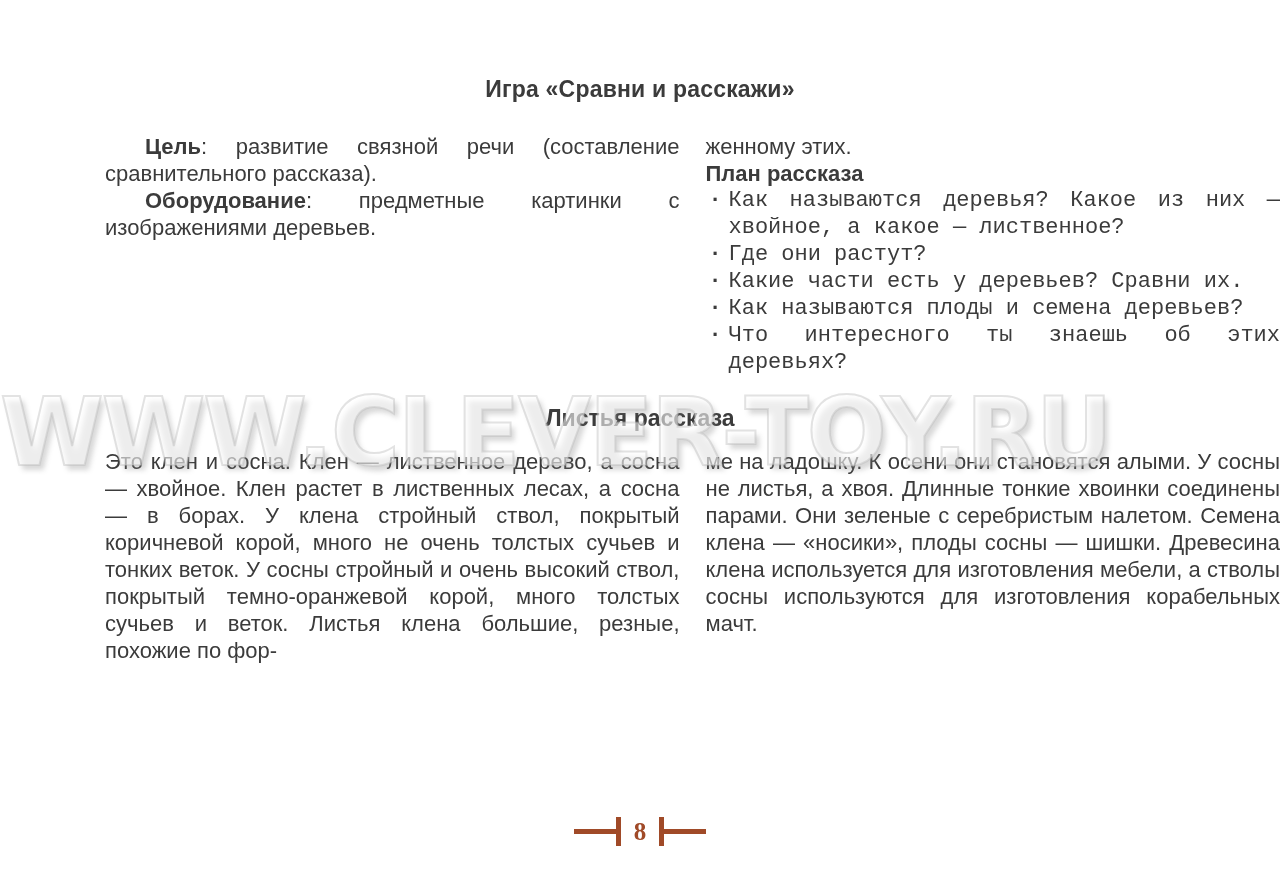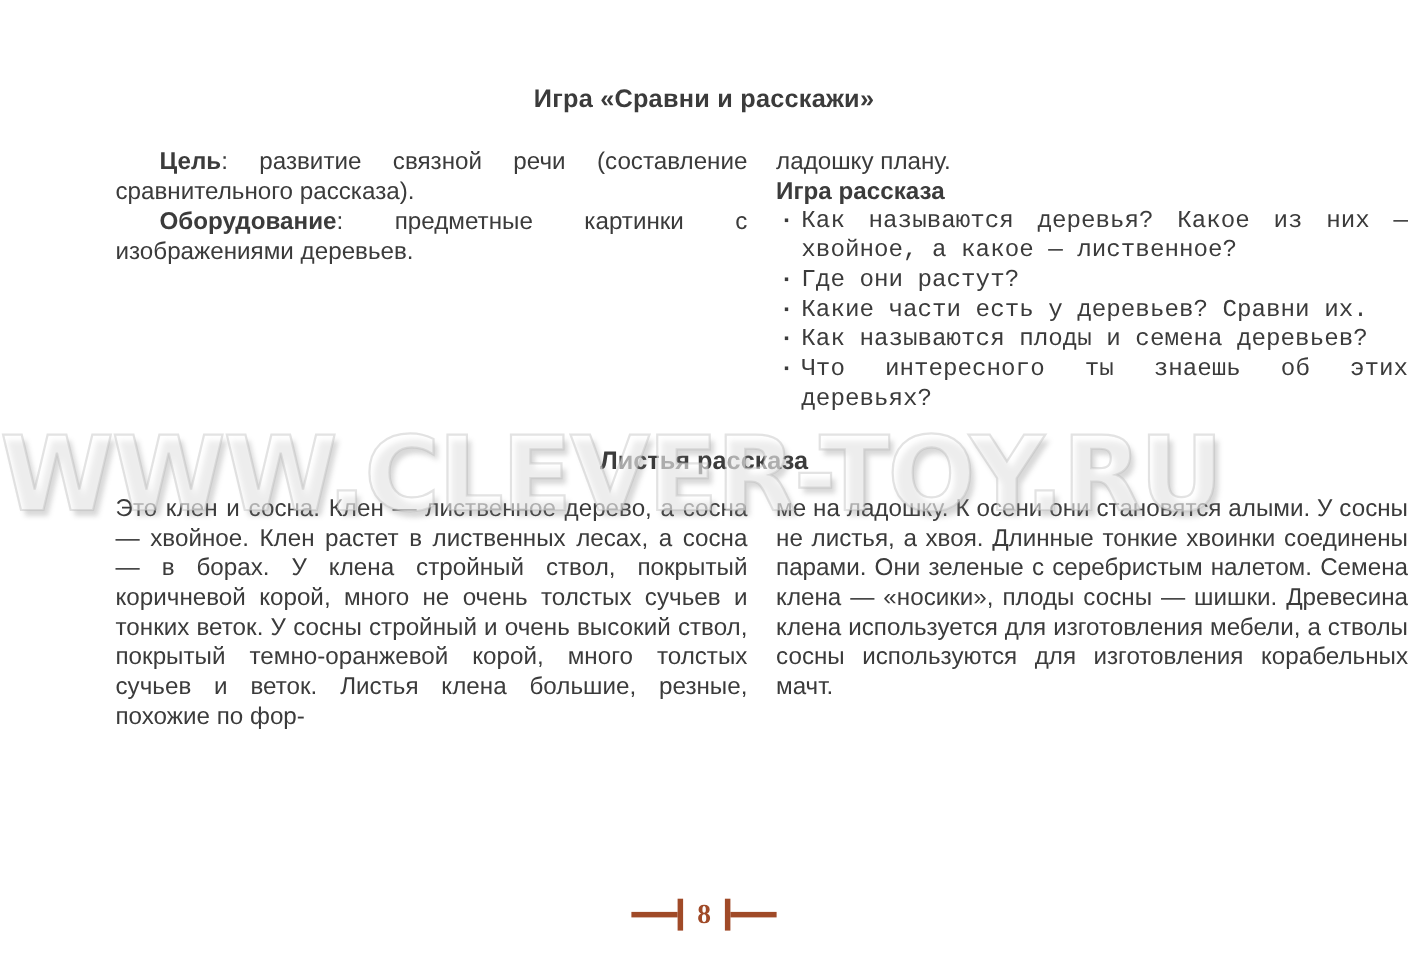--- a/index.html
+++ b/index.html
@@ -118,22 +118,22 @@
 <div class="page">
 
   <h1 class="title">Игра «Сравни и расскажи»</h1>
 
   <div class="two-col intro">
     <div class="col">
       <p class="para"><b>Цель</b><span>: развитие связной речи (составление сравнительного рассказа).</span></p>
       <p class="para"><b>Оборудование</b><span>: предметные картинки с изображениями деревьев.</span></p>
     </div>
     <div class="col">
-      <p class="continuation">ладошку плану.</p>
-      <p class="plan-heading">Игра рассказа</p>
+      <p class="continuation">женному этих.</p>
+      <p class="plan-heading">План рассказа</p>
       <ul class="plan-list">
         <li><span>Как называются деревья? Какое из них — хвойное, а какое — лиственное?</span></li>
         <li><span>Где они растут?</span></li>
         <li><span>Какие части есть у деревьев? Сравни их.</span></li>
         <li><span>Как называются плоды и семена деревьев?</span></li>
         <li><span>Что интересного ты знаешь об этих деревьях?</span></li>
       </ul>
     </div>
   </div>
 

